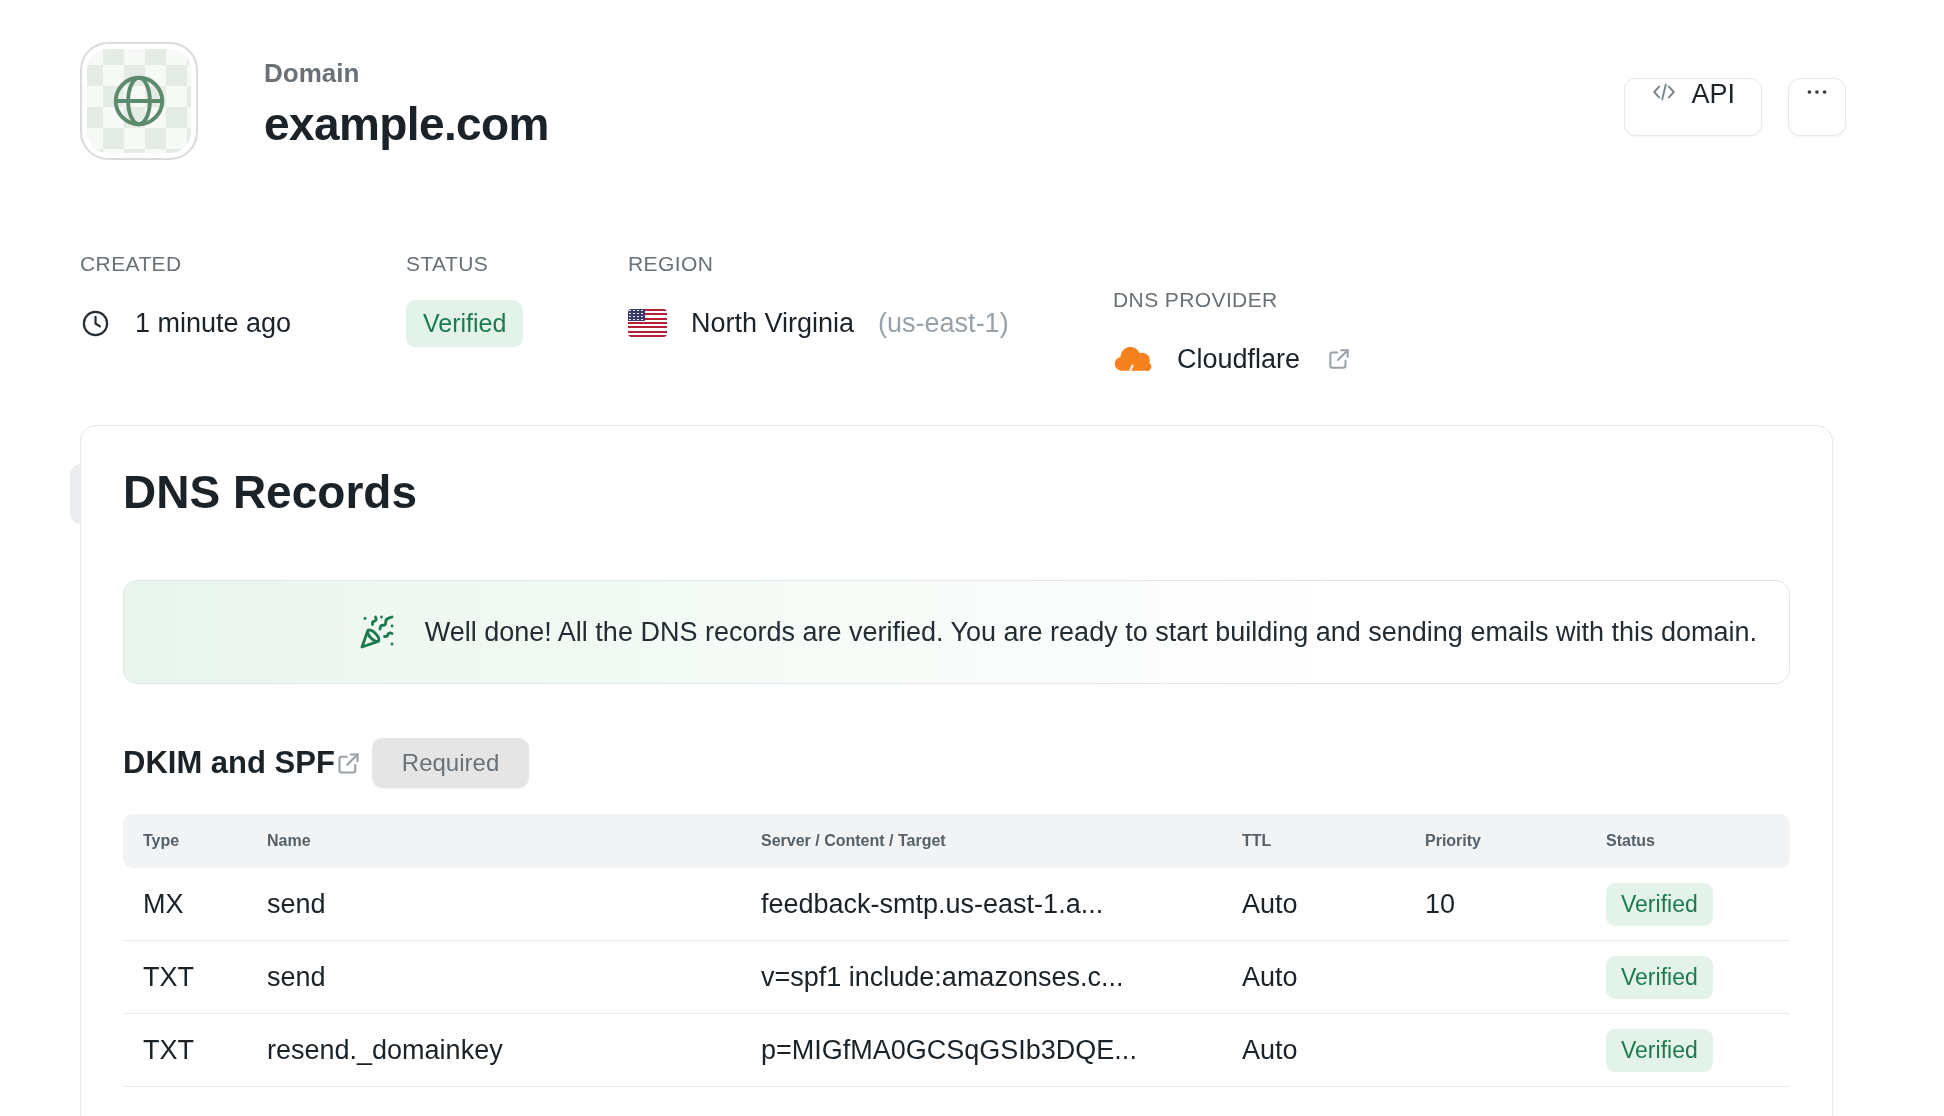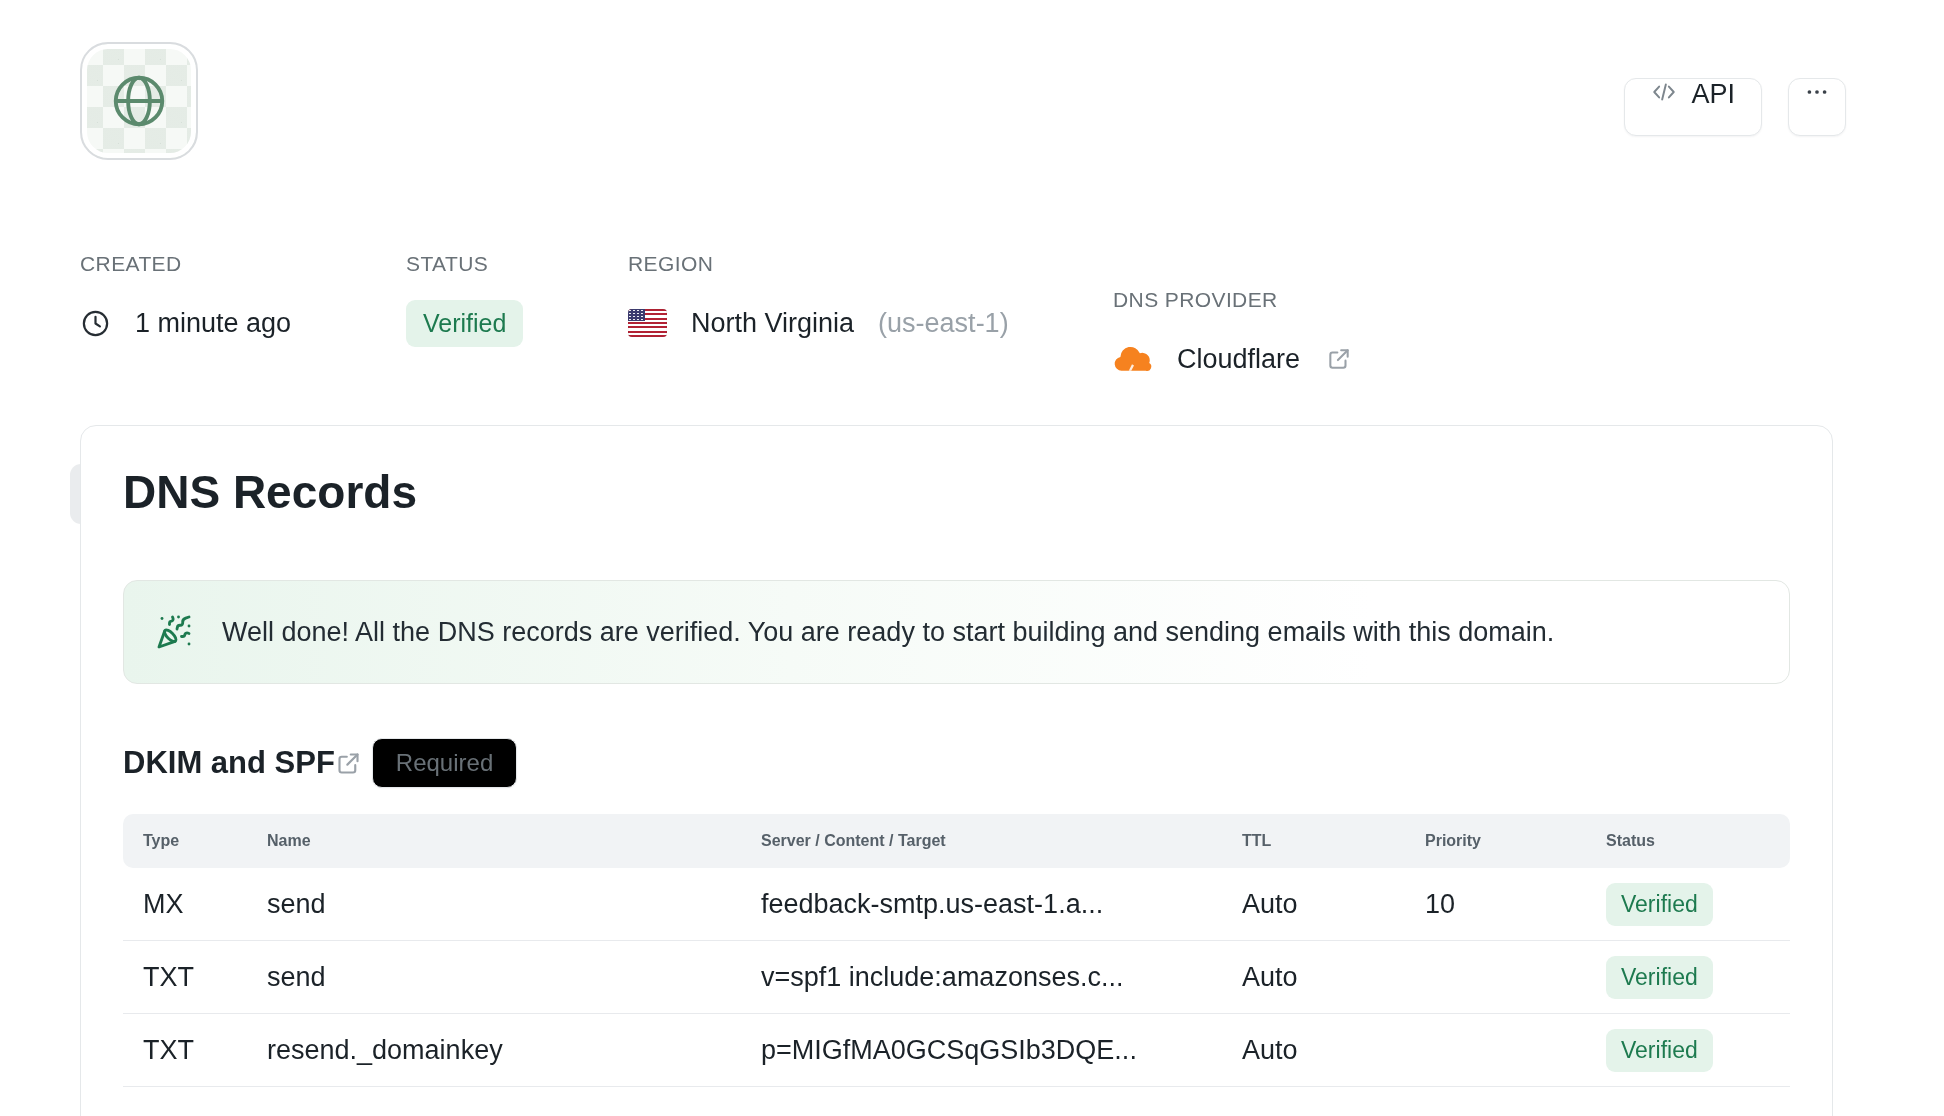--- a/index.html
+++ b/index.html
@@ -50,27 +50,27 @@
   .flag::after { content:""; position:absolute; left:0; top:0; width:17px; height:12px; background:#3c3b6e;
     background-image:radial-gradient(circle, rgba(255,255,255,.9) .8px, transparent 1px); background-size:4px 3px; }
 
   
   .side-pill { position:absolute; left:70px; top:464px; width:24px; height:60px; border-radius:11px; background:#eaecee; }
   .card { position:absolute; left:80px; top:425px; width:1753px; height:720px; background:#fff;
     border:1px solid var(--border-gray,#e6e8eb); border-radius:16px; padding:0 42px; }
   .card-title { margin:46px 0 0; font-size:46px; line-height:40px; font-weight:700; color:var(--text-dark,#1b2228); }
   .banner { margin-top:68px; height:104px; display:flex; align-items:center; gap:30px; padding:0 32px;
     border:1px solid #e2e7e3; border-radius:14px;
-    background:linear-gradient(90deg, var(--banner-green,#e9f5ed) 0%, #f6fbf7 40%, #ffffff 75%); }
+    background:linear-gradient(90deg, var(--banner-green,#e9f5ed) 0%, #f6fbf7 40%, #ffffff 75%);justify-content:flex-end; }
   .banner p { margin:0; font-size:27px; color:#232c33; }
 
   .sec-head { margin-top:54px; display:flex; align-items:center; gap:0; }
   .sec-title { margin:0; font-size:31px; font-weight:700; color:var(--text-dark,#1b2228); }
-  .pill { display:inline-flex; align-items:center; height:50px; padding:0 23px; margin-left:10px;
-    border:1px solid var(--border-gray,#e3e6e9); border-radius:10px; background:#000000;
+  .pill { display:inline-flex; align-items:center; height:50px; padding:0 29px; margin-left:10px;
+    border:1px solid var(--border-gray,#e3e6e9); border-radius:10px; background:#e5e5e5;
     font-size:24px; color:var(--text-gray,#687076); box-shadow:0 1px 2px rgba(16,24,40,.04); }
 
   .table { margin-top:26px; }
   .thead, .trow { display:grid; grid-template-columns:124px 494px 481px 183px 181px 1fr; align-items:center; padding-left:20px; }
   .thead { height:54px; background:#f1f3f5; border-radius:10px; font-size:16px; font-weight:600; color:#566069; }
   .trow { height:73px; border-bottom:1px solid #e8eaed; font-size:27px; color:var(--text-dark,#1b2228); }
 
   svg { display:block; flex:0 0 auto; }
 </style>
 </head>
@@ -78,20 +78,24 @@
 
 <div class="page">
 
   <header class="hdr">
     <div class="avatar">
       <svg width="62" height="62" viewBox="0 0 24 24" fill="none" stroke="#5b8a6d" stroke-width="1.5">
         <circle cx="12" cy="12" r="9"></circle>
           <ellipse cx="12" cy="12" rx="4.2" ry="9"></ellipse>
           <line x1="3" y1="12" x2="21" y2="12"></line>
       </svg>
+    </div>
+    <div class="titles">
+      <div class="kicker">Domain</div>
+      <h1 class="page-title">example.com</h1>
     </div>
     <div class="hdr-actions">
       <button class="btn">
         <svg width="26" height="26" viewBox="0 0 24 24" fill="none" stroke="#7d868d" stroke-width="1.8" stroke-linecap="round" stroke-linejoin="round">
           <polyline points="7.5 7 3 12 7.5 17"></polyline>
             <polyline points="16.5 7 21 12 16.5 17"></polyline>
             <line x1="13.7" y1="5" x2="10.3" y2="19"></line>
         </svg>
         <span>API</span>
       </button>

